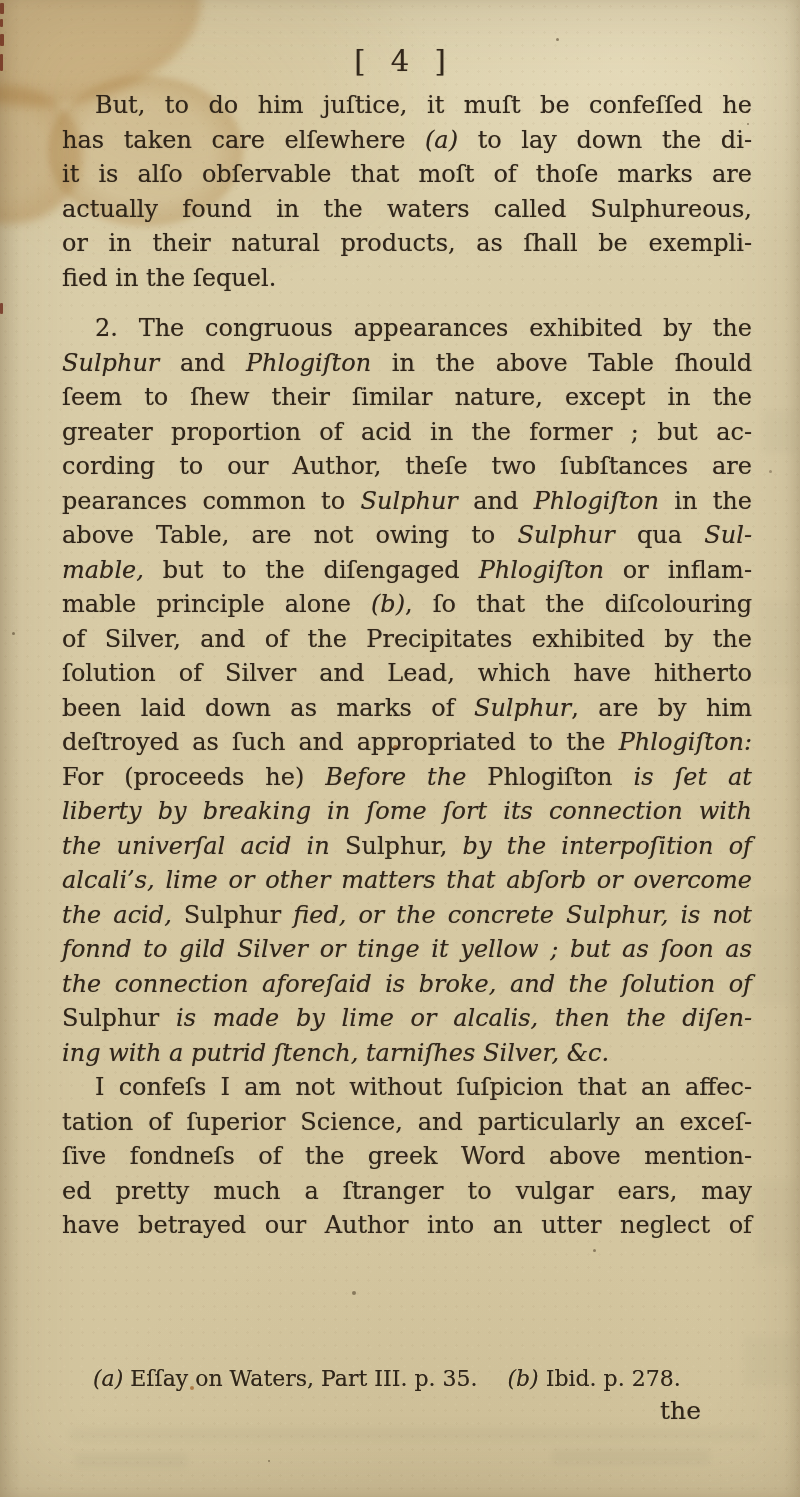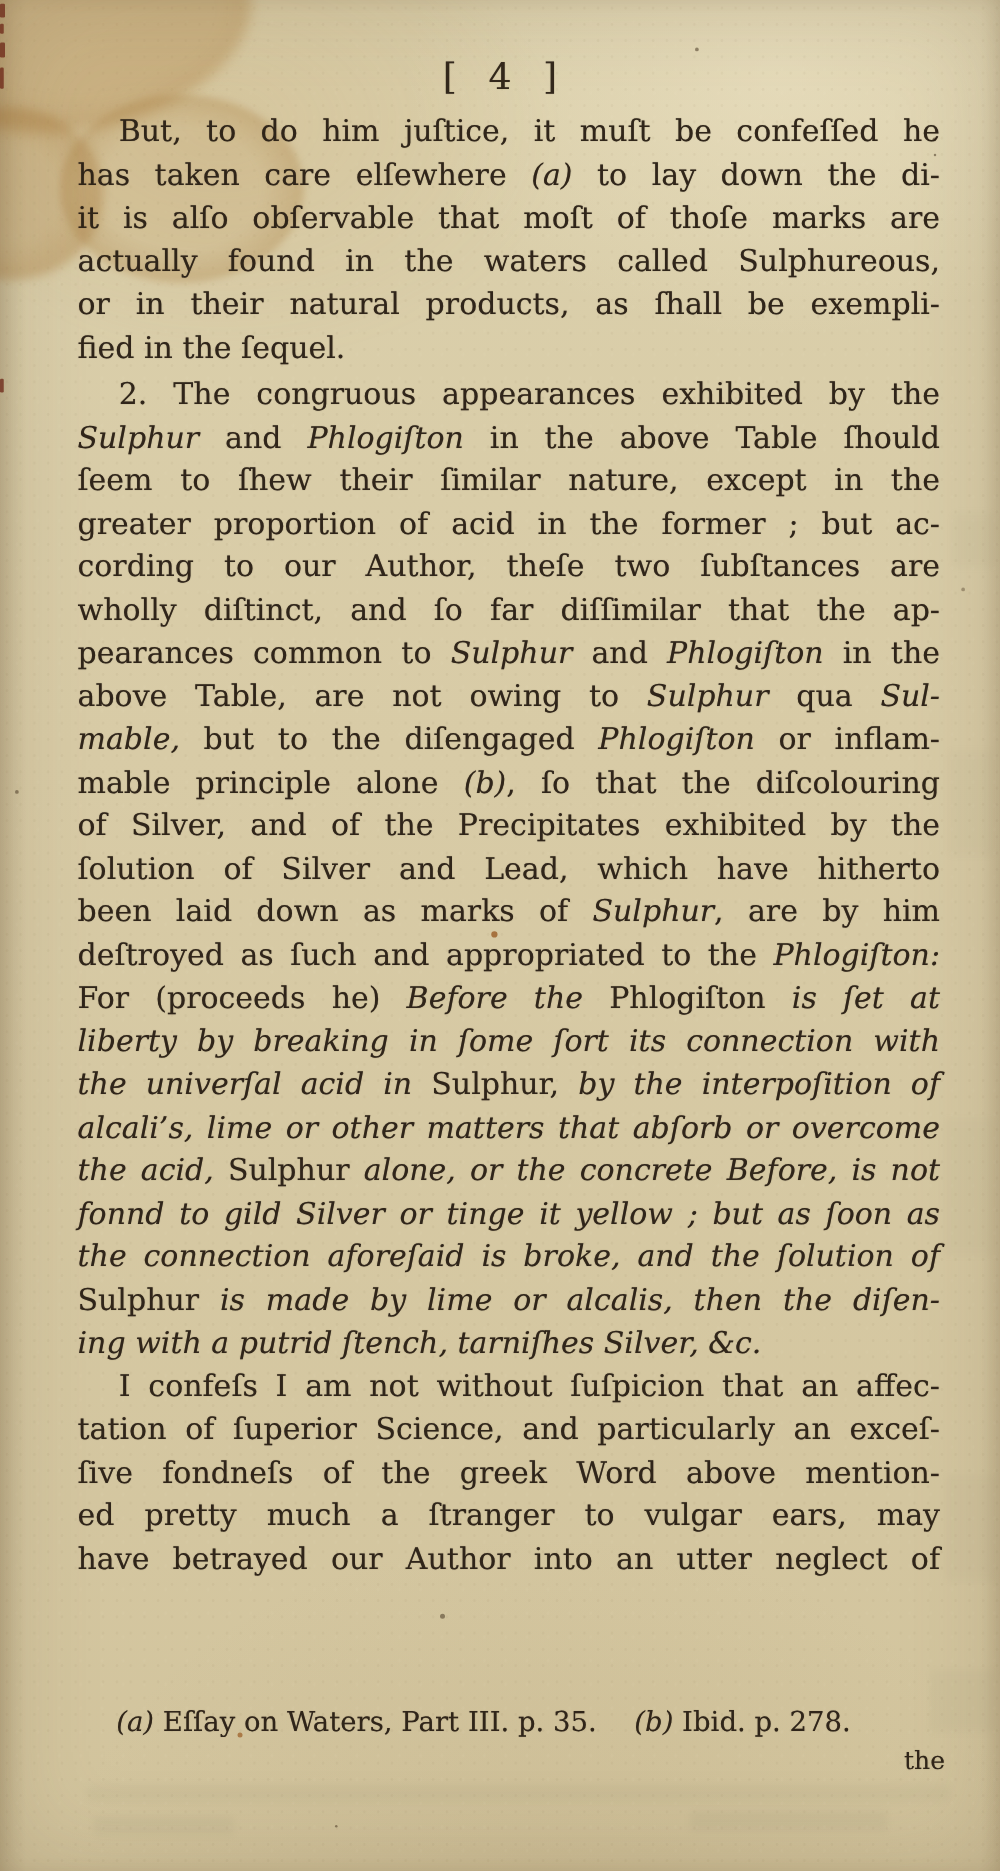--- a/index.html
+++ b/index.html
@@ -62,22 +62,22 @@
   .line{height:34.5px;line-height:34.5px;text-align:justify;text-align-last:justify;overflow:visible;}
   .line.nj{text-align-last:left;}
   .line.ind{text-indent:33px;}
   .it{font-style:italic;}
 
   .footnote{
     position:absolute;left:93px;top:1366px;display:flex;gap:30px;
     font-size:22px;color:rgba(43,33,22,.95);text-shadow:0 0 .6px rgba(43,33,22,.5);align-items:flex-end;
   }
   .catchword{
-    position:absolute;top:1396px;left:660px;width:96px;text-align:right;
-    font-size:20px;color:rgba(43,33,22,.95);text-shadow:0 0 .7px rgba(43,33,22,.5);
+    position:absolute;top:1396px;left:660px;width:96px;
+    font-size:25px;color:rgba(43,33,22,.95);text-shadow:0 0 .7px rgba(43,33,22,.5);
   }
 </style>
 </head>
 <body>
 
 <div class="page">
   <div class="grain"></div>
 
   <div class="stain stain-d"></div>
   <div class="stain stain-a"></div>
@@ -112,39 +112,38 @@
 
   <div class="pagenum">[ 4 ]</div>
 
   <div class="textblock" id="text-block">
       <div class="line ind"><span>But, to do him juſtice, it muſt be confeſſed he</span></div>
       <div class="line"><span>has taken care elſewhere </span><span class="it">(a)</span><span> to lay down the di-</span></div>
       <div class="line"><span>it is alſo obſervable that moſt of thoſe marks are</span></div>
       <div class="line"><span>actually found in the waters called Sulphureous,</span></div>
       <div class="line"><span>or in their natural products, as ſhall be exempli-</span></div>
       <div class="line nj"><span>fied in the ſequel.</span></div>
-      <div class="line ind" style="margin-top: 3px;"><span>2. The congruous appearances exhibited by the</span></div>
+      <div class="line ind" style="margin-top: 16px;"><span>2. The congruous appearances exhibited by the</span></div>
       <div class="line"><span class="it">Sulphur</span><span> and </span><span class="it">Phlogiſton</span><span> in the above Table ſhould</span></div>
       <div class="line"><span>ſeem to ſhew their ſimilar nature, except in the</span></div>
       <div class="line"><span>greater proportion of acid in the former ; but ac-</span></div>
       <div class="line"><span>cording to our Author, theſe two ſubſtances are</span></div>
-      <div class="line"><span>wholly diſtinct, and ſo far diſſimilar that the ap-</span></div>
       <div class="line"><span>pearances common to </span><span class="it">Sulphur</span><span> and </span><span class="it">Phlogiſton</span><span> in the</span></div>
       <div class="line"><span>above Table, are not owing to </span><span class="it">Sulphur</span><span> qua </span><span class="it">Sul-</span></div>
       <div class="line"><span class="it">mable,</span><span> but to the diſengaged </span><span class="it">Phlogiſton</span><span> or inflam-</span></div>
       <div class="line"><span>mable principle alone </span><span class="it">(b)</span><span>, ſo that the diſcolouring</span></div>
       <div class="line"><span>of Silver, and of the Precipitates exhibited by the</span></div>
       <div class="line"><span>ſolution of Silver and Lead, which have hitherto</span></div>
       <div class="line"><span>been laid down as marks of </span><span class="it">Sulphur</span><span>, are by him</span></div>
       <div class="line"><span>deſtroyed as ſuch and appropriated to the </span><span class="it">Phlogiſton:</span></div>
       <div class="line"><span>For (proceeds he) </span><span class="it">Before the</span><span> Phlogiſton </span><span class="it">is ſet at</span></div>
       <div class="line"><span class="it">liberty by breaking in ſome ſort its connection with</span></div>
       <div class="line"><span class="it">the univerſal acid in</span><span> Sulphur, </span><span class="it">by the interpoſition of</span></div>
       <div class="line"><span class="it">alcali’s, lime or other matters that abſorb or overcome</span></div>
-      <div class="line"><span class="it">the acid,</span><span> Sulphur </span><span class="it">alone, or the concrete Before, is not</span></div>
+      <div class="line"><span class="it">the acid,</span><span> Sulphur </span><span class="it">fied, or the concrete Sulphur, is not</span></div>
       <div class="line"><span class="it">fonnd to gild Silver or tinge it yellow ; but as ſoon as</span></div>
       <div class="line"><span class="it">the connection aforeſaid is broke, and the ſolution of</span></div>
       <div class="line"><span>Sulphur </span><span class="it">is made by lime or alcalis, then the diſen-</span></div>
       <div class="line nj"><span class="it">ing with a putrid ſtench, tarniſhes Silver, &amp;c.</span></div>
       <div class="line ind"><span>I confeſs I am not without ſuſpicion that an affec-</span></div>
       <div class="line"><span>tation of ſuperior Science, and particularly an exceſ-</span></div>
       <div class="line"><span>ſive fondneſs of the greek Word above mention-</span></div>
       <div class="line"><span>ed pretty much a ſtranger to vulgar ears, may</span></div>
       <div class="line"><span>have betrayed our Author into an utter neglect of</span></div>
     </div>

